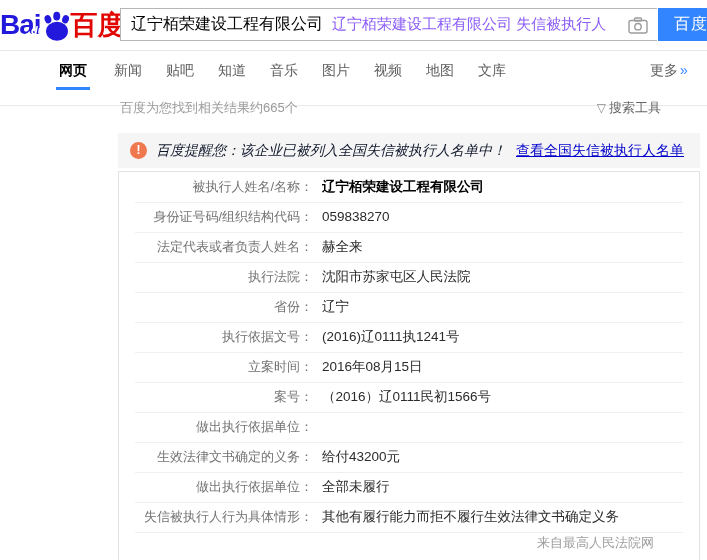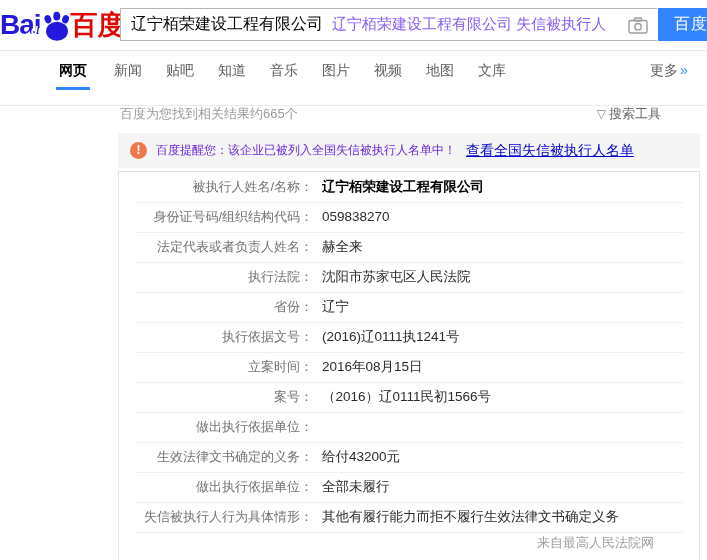--- a/index.html
+++ b/index.html
@@ -22,29 +22,29 @@
 
   
   .nav { position:absolute; top:52px; left:0; width:707px; height:54px; border-bottom:1px solid #ebebeb; padding-left:56px; white-space:nowrap; }
   .nav-inner { display:flex; height:38px; align-items:center; }
   .tab { font-size:14px; color:#5e5e5e; margin-right:24px; height:38px; line-height:36px; cursor:pointer; }
   .tab.active { color:#000; font-weight:bold; border-bottom:3px solid #3385ff; padding:0 3px; }
   .tab-more { font-size:14px; color:#5e5e5e; height:38px; line-height:36px; cursor:pointer; }
   .tab-more .arrow { color:#3385ff; margin-left:2px; }
 
   
-  .results-bar { position:absolute; top:95px; left:0; width:707px; height:40px; }
+  .results-bar { position:absolute; top:89px; left:0; width:707px; height:40px; }
   .results-count { position:absolute; left:120px; top:10px; font-size:13px; color:#9b9b9b; }
   .search-tools { position:absolute; right:46px; top:10px; font-size:13px; color:#666; cursor:pointer; display:flex; align-items:center; }
   .funnel { font-size:12px; color:#888; margin-right:3px; }
 
   
   .alert-bar { position:absolute; left:118px; top:133px; width:582px; height:35px; background:#f5f5f5; display:flex; align-items:center; }
   .alert-icon { width:17px; height:17px; border-radius:50%; background:#f0784f; color:#fff; font-size:12px; font-weight:bold; text-align:center; line-height:17px; margin:0 9px 0 12px; flex:none; }
-  .alert-msg { font-size:12px; color:#6d28d9; }
+  .alert-msg { font-size:14px; color:#0f172a;font-style:italic; }
   .alert-link { font-size:14px; color:#0000cc; text-decoration:underline; margin-left:10px; cursor:pointer; }
 
   
   .card { position:absolute; left:118px; top:171px; width:582px; height:462px; border:1px solid #e2e2e2; background:#fff; }
   .row { position:relative; display:flex; height:30px; line-height:30px; white-space:nowrap; }
   .row + .row::before, .card-footer::before { content:""; position:absolute; left:16px; right:16px; top:0; height:1px; background:#f0f0f0; }
   .row-label { width:194px; text-align:right; font-size:13px; color:#737373; flex:none; }
   .row-value { margin-left:9px; font-size:13.5px; color:#2b2b2b; }
   .row-value.bold { font-weight:bold; color:#000; }
   .card-footer { position:relative; height:25px; line-height:22px; text-align:right; padding-right:45px; font-size:13px; color:#9e9e9e; }

